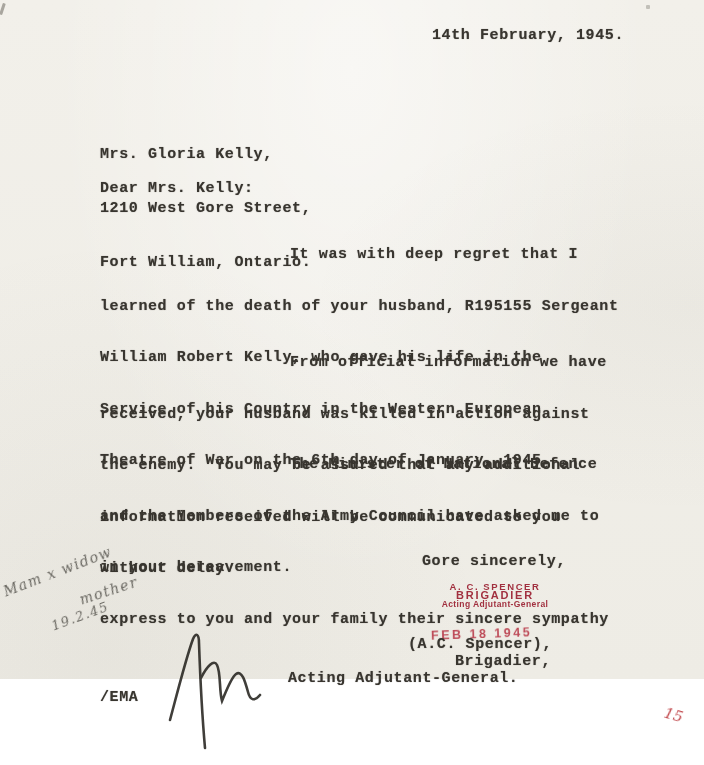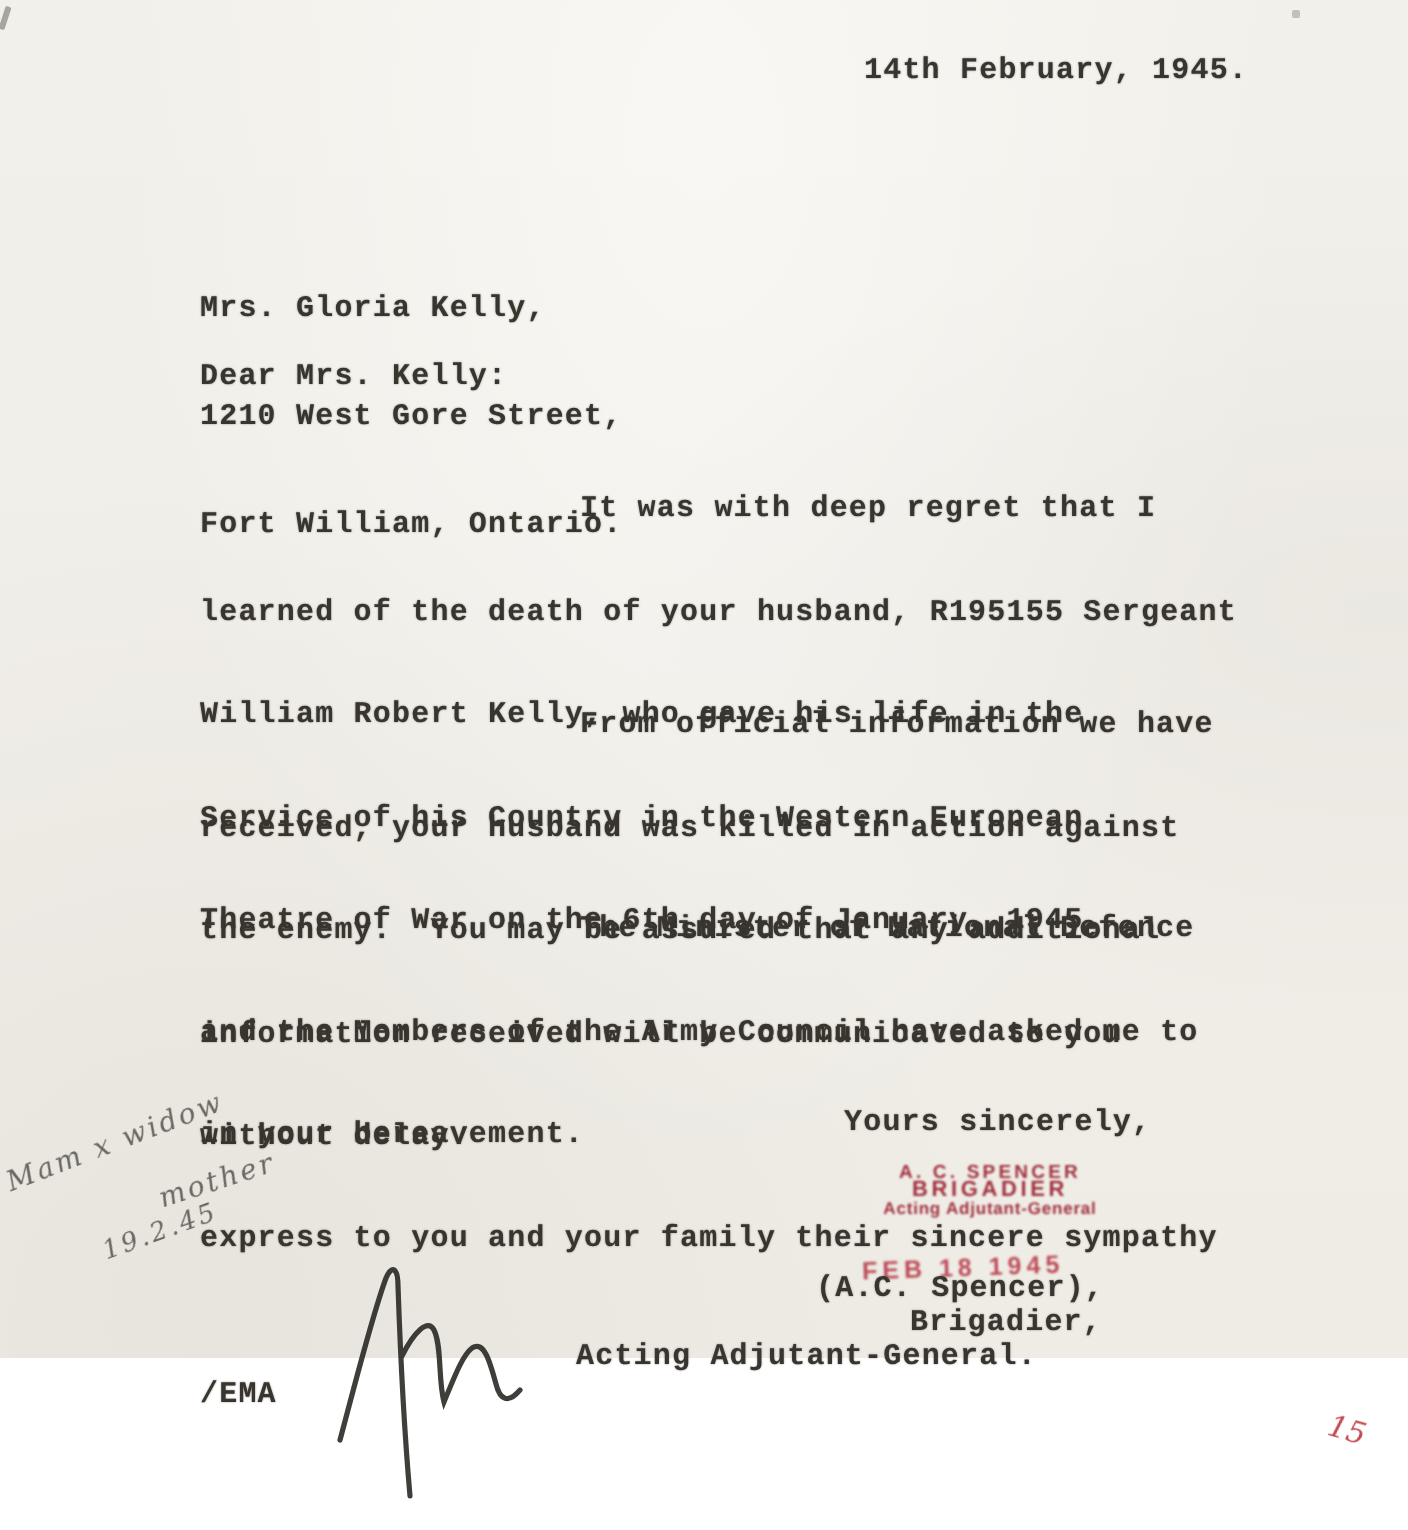--- a/index.html
+++ b/index.html
@@ -126,21 +126,21 @@
   </div>
 
   <div class="typed para para-3">
     <div class="line indent">The Minister of National Defence</div>
     <div class="line">and the Members of the Army Council have asked me to</div>
     <div class="line">in your bereavement.</div>
     <div class="line">express to you and your family their sincere sympathy</div>
   </div>
 
 
-  <div class="typed closing">Yours sincerely,</div>
+  <div class="typed closing">Gore sincerely,</div>
 
   <div class="name-stamp">
     <div class="ns1">A. C. SPENCER</div>
     <div class="ns2">BRIGADIER</div>
     <div class="ns3">Acting Adjutant-General</div>
   </div>
 
   <div class="date-stamp">FEB 18 1945</div>
 
   <div class="typed sig-1">(A.C. Spencer),</div>

